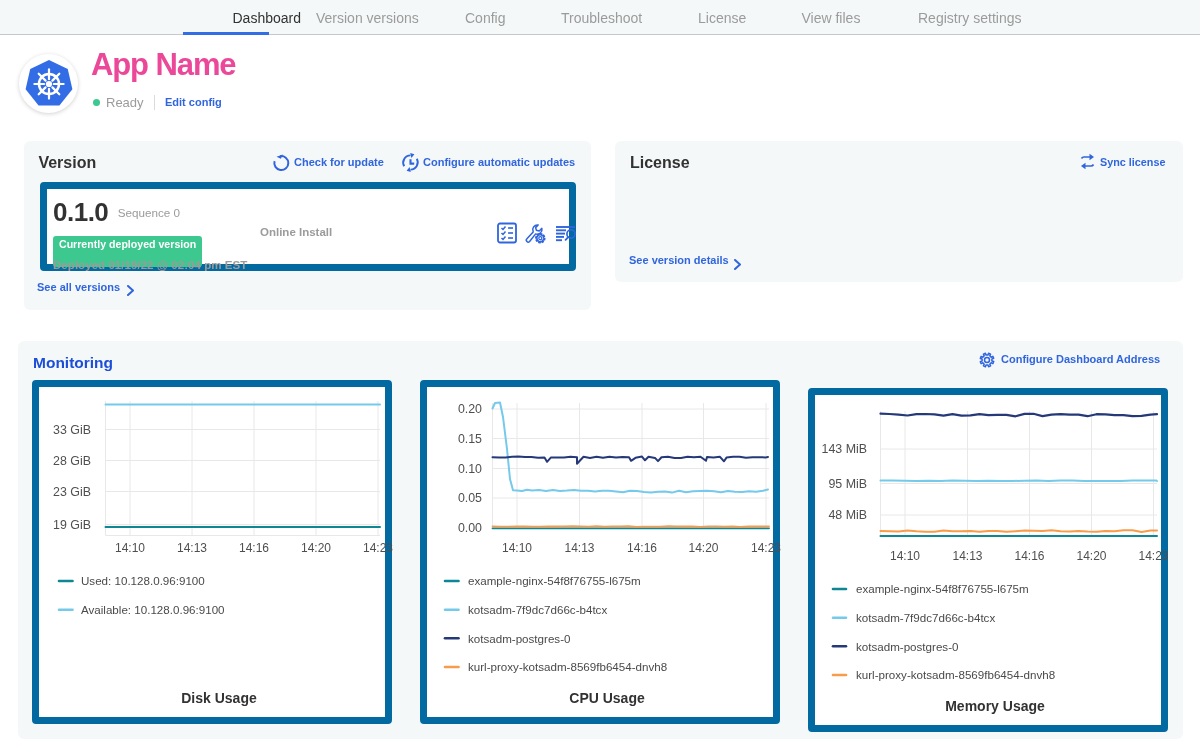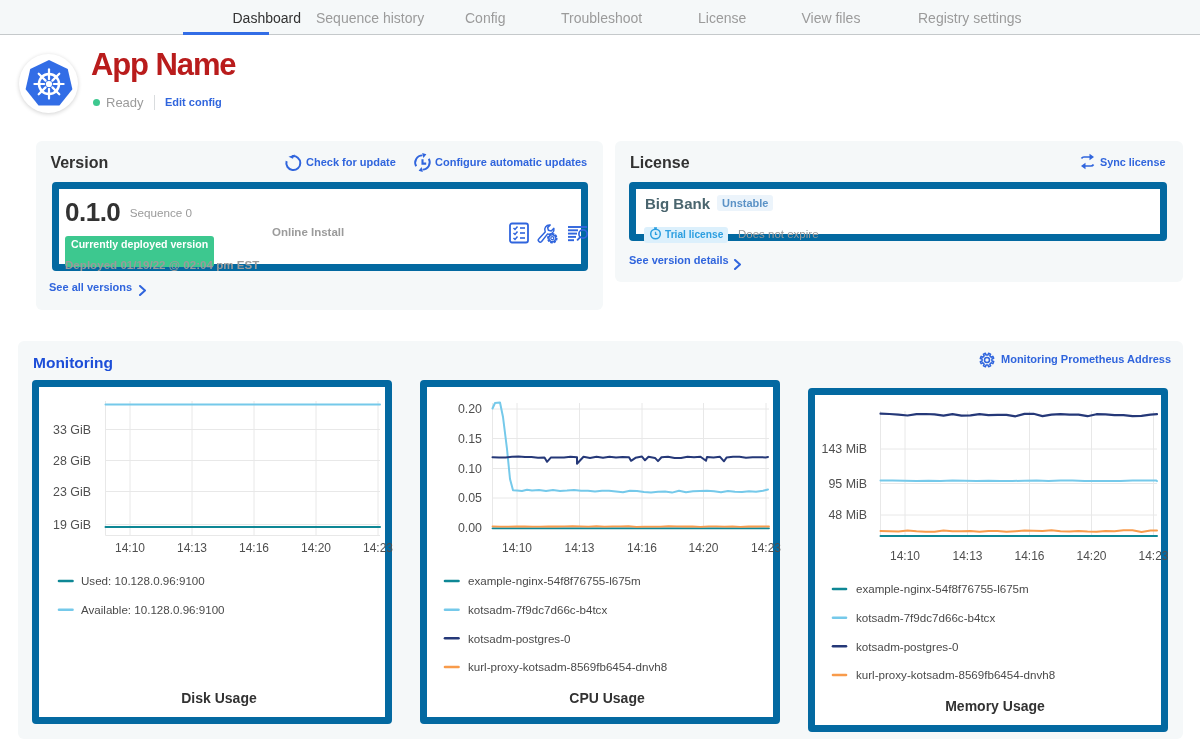--- a/index.html
+++ b/index.html
@@ -3,37 +3,37 @@
 * { margin:0; padding:0; box-sizing:border-box; }
 html,body { width:1200px; height:746px; overflow:hidden; background:#fff;
   font-family:"Liberation Sans", sans-serif; -webkit-font-smoothing:antialiased; }
 .abs { position:absolute; }
 .nav { position:absolute; left:0; top:0; width:1200px; height:35px; background:#f5f8f9; border-bottom:1px solid #c5c9cb; }
 .tab { position:absolute; top:11.3px; font-size:14px; color:#9b9b9b; line-height:14px; white-space:nowrap; }
 .tab.on { color:#323232; font-weight:normal;margin-left:41px; }
 .underline { position:absolute; left:183px; top:32px; width:86px; height:3px; background:#326de6; }
 .logo { position:absolute; left:19px; top:54px; width:59px; height:59px; background:#fff; border-radius:50%; box-shadow:0 1px 4px rgba(0,0,0,.18); }
 .logo svg { position:absolute; left:5.5px; top:5.5px; }
-.appname { position:absolute; left:91px; top:49px; font-size:31px; font-weight:bold; color:#b91c1c; letter-spacing:-1.1px; line-height:31px; }
+.appname { position:absolute; left:91px; top:49px; font-size:31px; font-weight:bold; color:#ec4899; letter-spacing:-1.1px; line-height:31px; }
 .dot { position:absolute; left:93px; top:99px; width:7px; height:7px; border-radius:50%; background:#3dc88f; }
 .ready { position:absolute; left:106px; top:96.4px; font-size:13px; color:#9b9b9b; line-height:13px; }
 .vdiv { position:absolute; left:154px; top:95px; width:1px; height:15px; background:#d9dcde; }
 .editcfg { position:absolute; left:165px; top:97.3px; font-size:11px; font-weight:bold; color:#3065dd; line-height:11px; }
 .card { position:absolute; background:#f5f8f9; border-radius:6px; }
 .h16 { position:absolute; font-size:16px; font-weight:bold; color:#323232; line-height:16px; }
 .panel { position:absolute; background:#fff; border:7px solid #0369a1; border-radius:4px; }
 .lnk { position:absolute; font-size:11px; font-weight:bold; color:#3065dd; line-height:11px; white-space:nowrap; }
 .grey { color:#9b9b9b; }
 .badge-green { position:absolute; background:#3dc88f; color:#fff; font-size:10.6px; font-weight:bold; border-radius:3px; height:31px; line-height:17.5px; padding:0 6px; }
 .ico { position:absolute; }
 </style></head>
 <body>
 <div class="nav">
   <span class="tab on" style="left:191.5px">Dashboard</span>
-  <span class="tab" style="left:316px">Sequence history</span>
+  <span class="tab" style="left:316px">Version versions</span>
   <span class="tab" style="left:465px">Config</span>
   <span class="tab" style="left:561px">Troubleshoot</span>
   <span class="tab" style="left:698px">License</span>
   <span class="tab" style="left:801.5px">View files</span>
   <span class="tab" style="left:918px">Registry settings</span>
   <div class="underline"></div>
 </div>
 <div class="logo">
     <svg width="48" height="48" viewBox="0 0 48 48">
       <polygon points="24.00,0.00 42.76,9.04 47.40,29.34 34.41,45.62 13.59,45.62 0.60,29.34 5.24,9.04" fill="#326de6"></polygon>
@@ -48,21 +48,21 @@
       <line x1="20.6" y1="20.6" x2="13.7" y2="13.7" stroke="#fff" stroke-width="2.2" stroke-linecap="round"></line>
       <circle cx="24" cy="24" r="3.1" fill="#fff"></circle>
     </svg>
   </div>
 <div class="appname">App Name</div>
 <div class="dot"></div>
 <div class="ready">Ready</div>
 <div class="vdiv"></div>
 <div class="editcfg">Edit config</div>
 
-<div class="card" style="left:36px; top:141px; width:567px; height:169px;">
+<div class="card" style="left:24px; top:141px; width:567px; height:169px;">
   <div class="h16" style="left:14.4px; top:13.5px;">Version</div>
   <div class="ico" style="left:248px; top:13px;"><svg width="18" height="18" viewBox="0 0 18 18">
         <path d="M 8.1,2.2 A 7 7 0 1 1 2.6,7.1" fill="none" stroke="#3065dd" stroke-width="2"></path>
         <path d="M 9.6,-0.9 L 10.2,3.8 5.4,4.4 Z" fill="#3065dd" transform="rotate(32 8 2)"></path>
       </svg></div>
   <div class="lnk" style="left:270px; top:16.3px;">Check for update</div>
   <div class="ico" style="left:377px; top:12px;"><svg width="19" height="19" viewBox="0 0 19 19">
         <path d="M 3.2,13.2 A 7.2 7.2 0 0 1 9.5,2.4 M 15.8,5.8 A 7.2 7.2 0 0 1 9.5,16.6" fill="none" stroke="#3065dd" stroke-width="1.9"></path>
         <path d="M 9.2,0.0 L 13.4,1.3 10.4,4.9 Z" fill="#3065dd"></path>
         <path d="M 9.8,19.0 L 5.6,17.7 8.6,14.1 Z" fill="#3065dd"></path>
@@ -103,47 +103,33 @@
 
 <div class="card" style="left:615px; top:141px; width:568px; height:141px;">
   <div class="h16" style="left:15px; top:13.5px;">License</div>
   <div class="ico" style="left:464px; top:12px;"><svg width="17" height="17" viewBox="0 0 17 17">
         <path d="M 2.5,5.5 C 3,4.6 3.9,4 5,4 L 12,4" fill="none" stroke="#3065dd" stroke-width="1.7"></path>
         <path d="M 10.5,0.7 L 15,4 10.5,7.3 Z" fill="#3065dd"></path>
         <path d="M 14.5,11.5 C 14,12.4 13.1,13 12,13 L 5,13" fill="none" stroke="#3065dd" stroke-width="1.7"></path>
         <path d="M 6.5,9.7 L 2,13 6.5,16.3 Z" fill="#3065dd"></path>
       </svg></div>
   <div class="lnk" style="left:485px; top:15.8px; font-size:10.8px;">Sync license</div>
-  <div class="panel" style="left:14px; top:41px; width:538px; height:59px;">
-    <div class="abs" style="left:9px; top:6.9px; font-size:15px; font-weight:bold; color:#4a656e; line-height:15px;">Big Bank</div>
-    <div class="abs" style="left:81px; top:6px; height:16px; line-height:16px; background:#ecf4fb; border-radius:3px; padding:0 5px; font-size:11px; font-weight:bold; color:#5b92c6;">Unstable</div>
-    <div class="abs" style="left:8px; top:38px; height:15.5px; background:#dcf0fc; border-radius:3px; padding:0 5px; display:flex; align-items:center; gap:3px;">
-      <span style="display:inline-block; margin-top:1px;"><svg width="13" height="13" viewBox="0 0 13 13">
-            <circle cx="6.5" cy="7" r="4.8" fill="none" stroke="#2d9fe0" stroke-width="1.5"></circle>
-            <line x1="6.5" y1="0.8" x2="6.5" y2="2.2" stroke="#2d9fe0" stroke-width="1.6"></line>
-            <line x1="5" y1="1" x2="8" y2="1" stroke="#2d9fe0" stroke-width="1.4"></line>
-            <polyline points="6.5,4.8 6.5,7.3 8.3,7.3" fill="none" stroke="#2d9fe0" stroke-width="1.3"></polyline>
-          </svg></span>
-      <span style="font-size:10.2px; font-weight:bold; color:#2d9fe0;">Trial license</span>
-    </div>
-    <div class="abs grey" style="left:102px; top:40px; font-size:11.5px; line-height:11.5px;">Does not expire</div>
-  </div>
   <div class="lnk" style="left:14px; top:114.3px;">See version details</div>
   <div class="ico" style="left:117.5px; top:114.5px;"><svg width="9" height="11" viewBox="0 0 9 11">
         <polyline points="2,1 7,5.5 2,10" fill="none" stroke="#3065dd" stroke-width="2" stroke-linecap="round" stroke-linejoin="round"></polyline>
       </svg></div>
 </div>
 
 <div class="card" style="left:18px; top:341px; width:1165px; height:398px;">
   <div class="abs" style="left:15px; top:14.2px; font-size:15.5px; font-weight:bold; color:#1d4ed8; line-height:15.5px;">Monitoring</div>
   <div class="ico" style="left:961px; top:11px;"><svg width="16" height="16" viewBox="0 0 16 16">
         <path d="M 14.72,9.57 L 13.88,11.61 L 12.17,10.75 L 10.77,12.16 L 11.64,13.86 L 9.61,14.71 L 9.01,12.90 L 7.02,12.90 L 6.43,14.72 L 4.39,13.88 L 5.25,12.17 L 3.84,10.77 L 2.14,11.64 L 1.29,9.61 L 3.10,9.01 L 3.10,7.02 L 1.28,6.43 L 2.12,4.39 L 3.83,5.25 L 5.23,3.84 L 4.36,2.14 L 6.39,1.29 L 6.99,3.10 L 8.98,3.10 L 9.57,1.28 L 11.61,2.12 L 10.75,3.83 L 12.16,5.23 L 13.86,4.36 L 14.71,6.39 L 12.90,6.99 L 12.90,8.98 Z" fill="none" stroke="#3065dd" stroke-width="1.5" stroke-linejoin="round"></path>
         <circle cx="8" cy="8" r="2.5" fill="none" stroke="#3065dd" stroke-width="1.5"></circle>
       </svg></div>
-  <div class="lnk" style="left:983px; top:13.2px;">Monitoring Prometheus Address</div>
+  <div class="lnk" style="left:983px; top:13.2px;">Configure Dashboard Address</div>
   <div class="panel" style="left:14px; top:39px; width:360px; height:344px;"><svg width="360" height="344" viewBox="0 0 360 344">
         <line x1="91" y1="14" x2="91" y2="148.5" stroke="#e8e8e8" stroke-width="1"></line>
         <line x1="153" y1="14" x2="153" y2="148.5" stroke="#e8e8e8" stroke-width="1"></line>
         <line x1="215" y1="14" x2="215" y2="148.5" stroke="#e8e8e8" stroke-width="1"></line>
         <line x1="277" y1="14" x2="277" y2="148.5" stroke="#e8e8e8" stroke-width="1"></line>
         <line x1="339" y1="14" x2="339" y2="148.5" stroke="#e8e8e8" stroke-width="1"></line>
         <line x1="66.5" y1="42.5" x2="341" y2="42.5" stroke="#e8e8e8" stroke-width="1"></line>
         <line x1="66.5" y1="73.5" x2="341" y2="73.5" stroke="#e8e8e8" stroke-width="1"></line>
         <line x1="66.5" y1="104.5" x2="341" y2="104.5" stroke="#e8e8e8" stroke-width="1"></line>
         <line x1="66.5" y1="137.5" x2="341" y2="137.5" stroke="#e8e8e8" stroke-width="1"></line>

